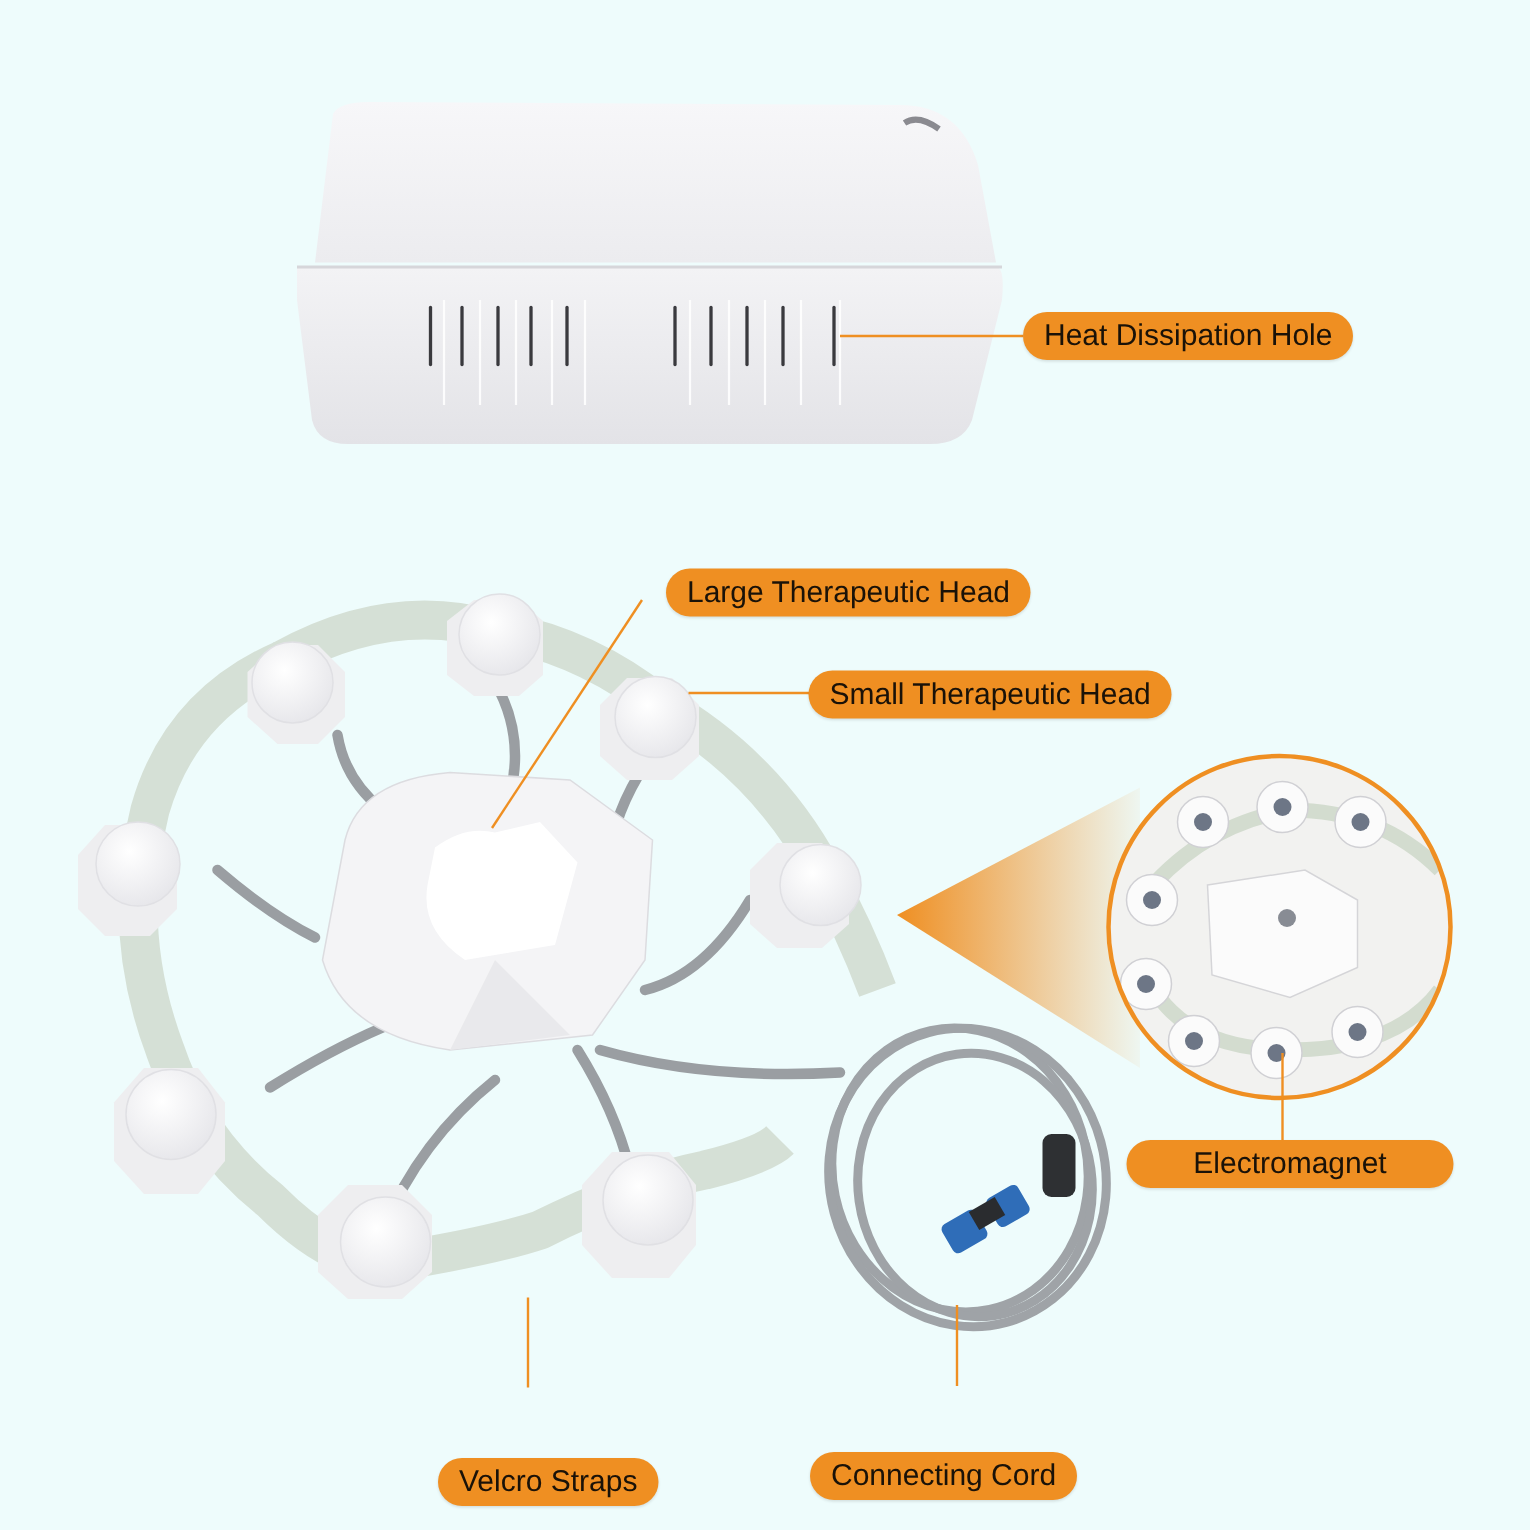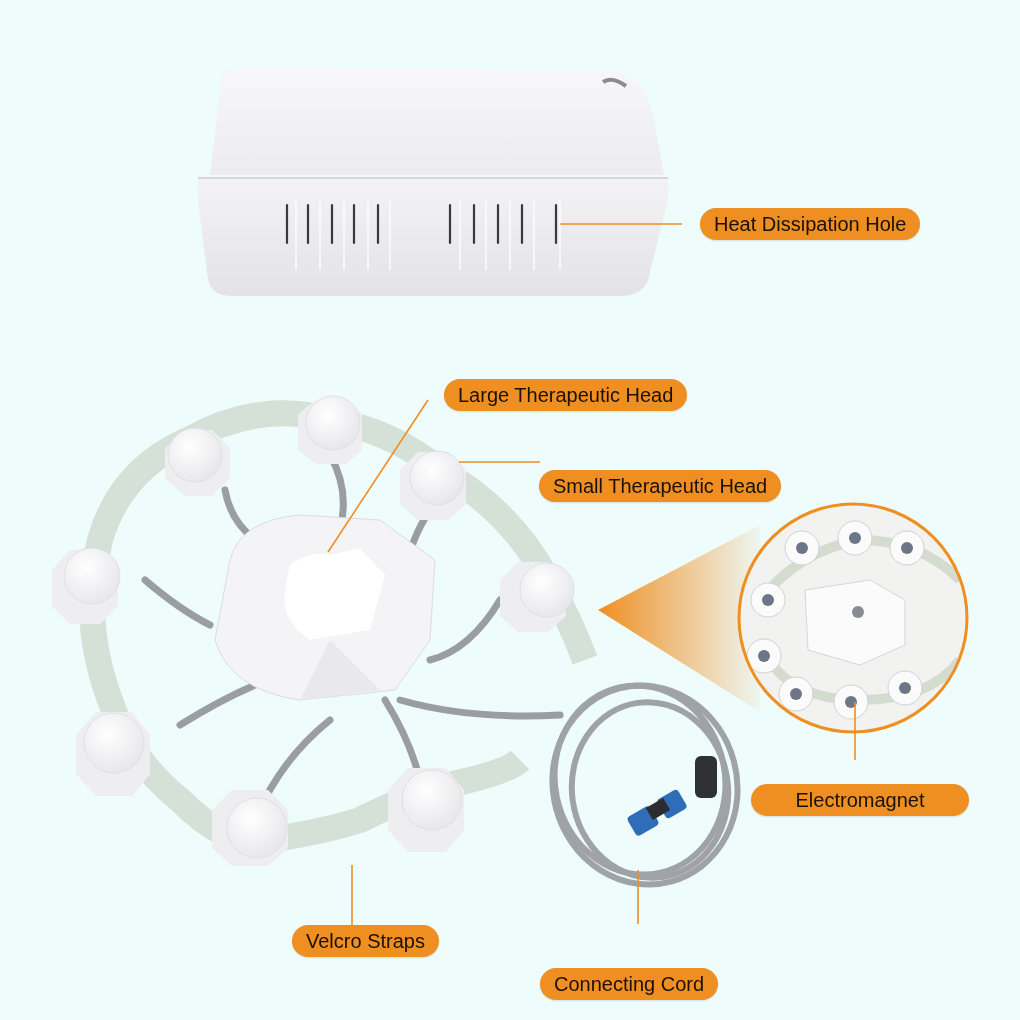--- a/index.html
+++ b/index.html
@@ -181,18 +181,18 @@
   <g stroke="#ef8f22" stroke-width="1.6" fill="none">
     <line x1="560" y1="224" x2="682" y2="224"></line>
     <line x1="328" y1="552" x2="428" y2="400"></line>
     <line x1="459" y1="462" x2="540" y2="462"></line>
     <line x1="855" y1="702" x2="855" y2="760"></line>
     <line x1="352" y1="865" x2="352" y2="925"></line>
     <line x1="638" y1="870" x2="638" y2="924"></line>
   </g>
 </svg>
 
-<div class="pill" style="left:700px; top:208px;">Heat Dissipation Hole</div>
+<div class="pill" style="left:682px; top:208px;">Heat Dissipation Hole</div>
 <div class="pill" style="left:444px; top:379px;">Large Therapeutic Head</div>
-<div class="pill" style="left:539px; top:470px;">Small Therapeutic Head</div>
-<div class="pill" style="left:751px; top:760px; width:218px; text-align:center;margin-top:24px;">Electromagnet</div>
-<div class="pill" style="left:292px; top:925px;">Velcro Straps</div>
+<div class="pill" style="left:539px; top:447px;">Small Therapeutic Head</div>
+<div class="pill" style="left:751px; top:760px; width:218px; text-align:center;">Electromagnet</div>
+<div class="pill" style="left:292px; top:972px;">Velcro Straps</div>
 <div class="pill" style="left:540px; top:924px;margin-top:44px;">Connecting Cord</div>
 
 </body></html>

